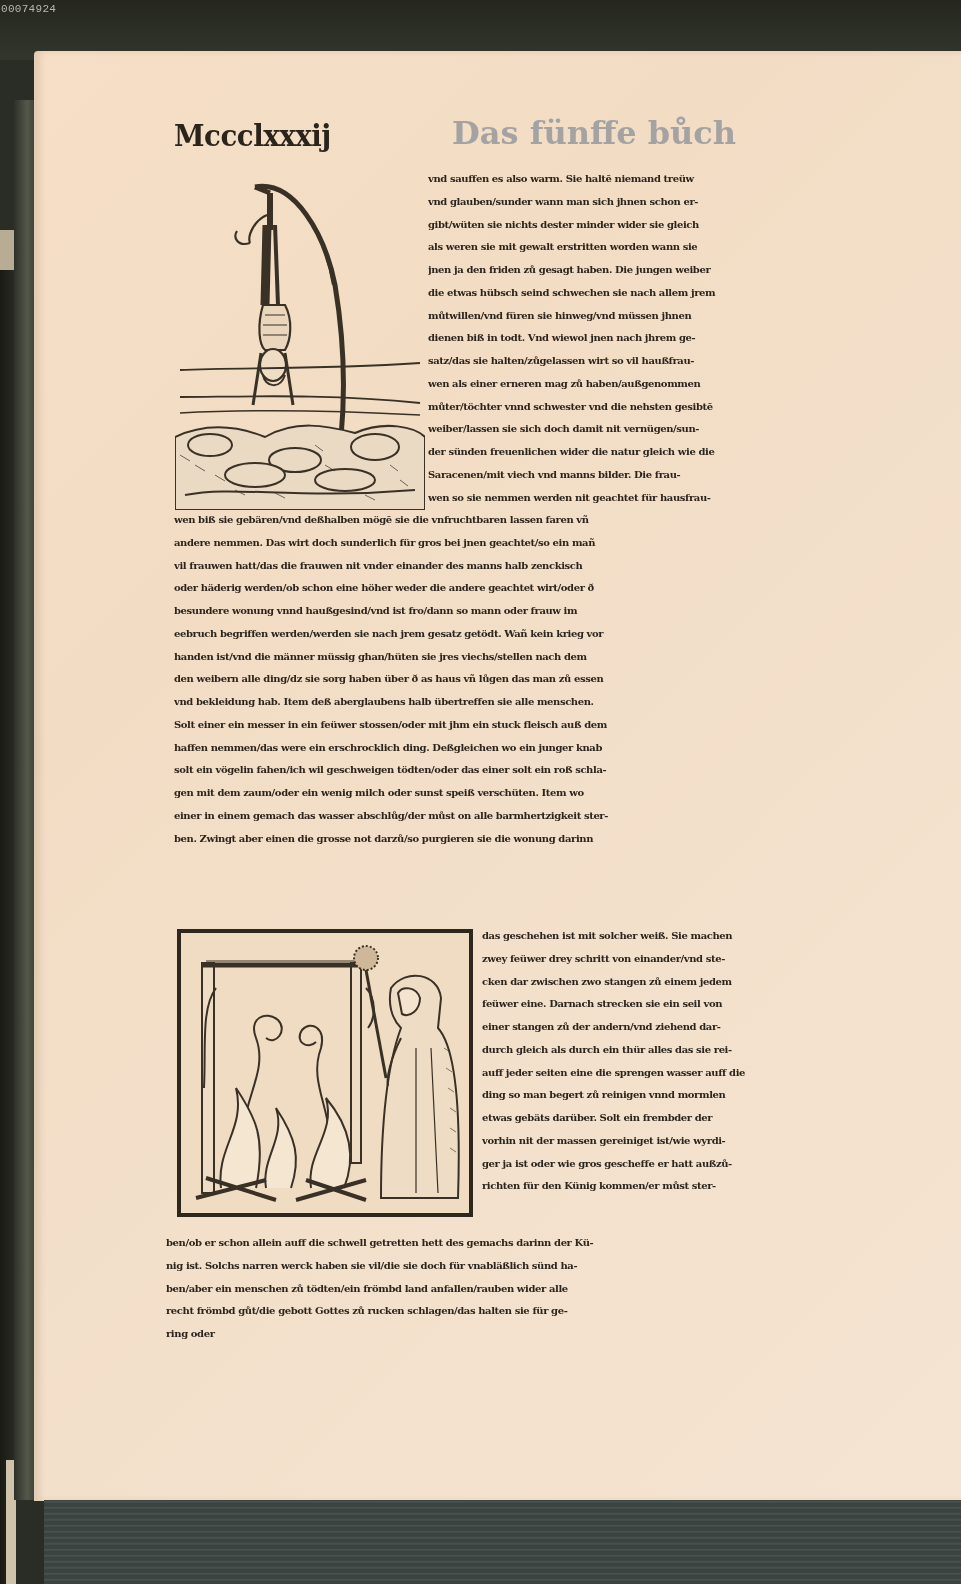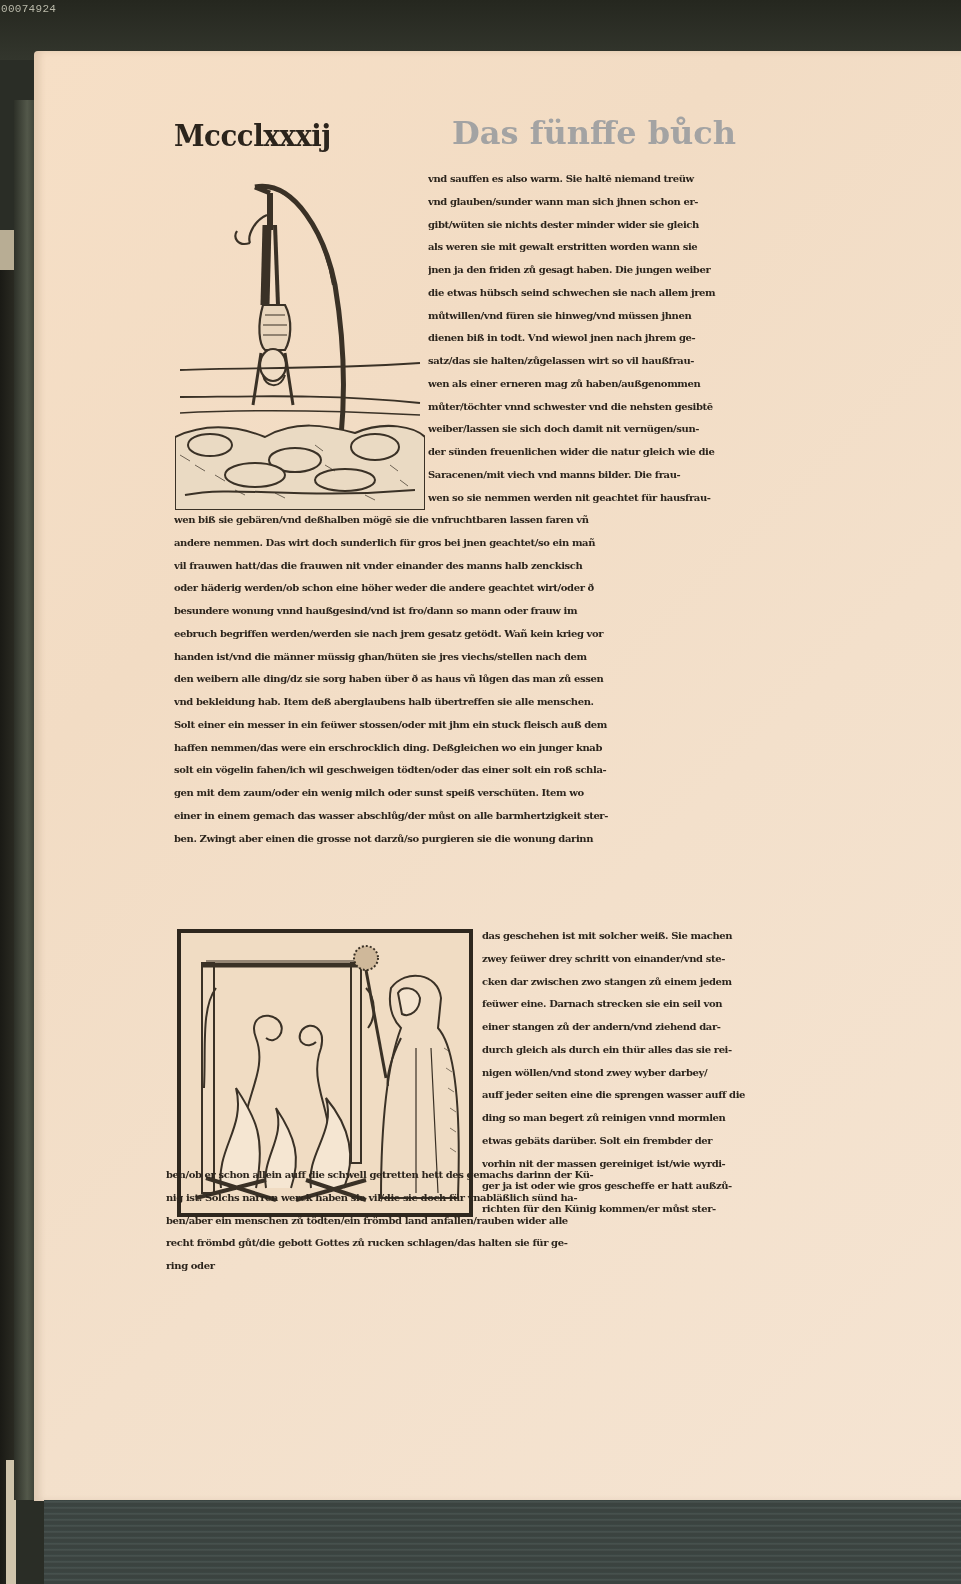--- a/index.html
+++ b/index.html
@@ -191,28 +191,27 @@
   </svg>
 </div>
 
 <div class="text-block" style="left:482px;top:925px;width:430px;">
   <div class="line">das geschehen ist mit solcher weiß. Sie machen</div>
   <div class="line">zwey feüwer drey schritt von einander/vnd ste-</div>
   <div class="line">cken dar zwischen zwo stangen zů einem jedem</div>
   <div class="line">feüwer eine. Darnach strecken sie ein seil von</div>
   <div class="line">einer stangen zů der andern/vnd ziehend dar-</div>
   <div class="line">durch gleich als durch ein thür alles das sie rei-</div>
-  <div class="line">nigen wöllen/vnd stond zwey wyber darbey/</div>
   <div class="line">auff jeder seiten eine die sprengen wasser auff die</div>
   <div class="line">ding so man begert zů reinigen vnnd mormlen</div>
   <div class="line">etwas gebäts darüber. Solt ein frembder der</div>
   <div class="line">vorhin nit der massen gereiniget ist/wie wyrdi-</div>
   <div class="line">ger ja ist oder wie gros gescheffe er hatt außzů-</div>
   <div class="line">richten für den Künig kommen/er můst ster-</div>
 </div>
 
-<div class="text-block" style="left:166px;top:1164px;width:748px;">
+<div class="text-block" style="left:166px;top:1232px;width:748px;">
   <div class="line">ben/ob er schon allein auff die schwell getretten hett des gemachs darinn der Kü-</div>
   <div class="line">nig ist. Solchs narren werck haben sie vil/die sie doch für vnabläßlich sünd ha-</div>
   <div class="line">ben/aber ein menschen zů tödten/ein frömbd land anfallen/rauben wider alle</div>
   <div class="line">recht frömbd gůt/die gebott Gottes zů rucken schlagen/das halten sie für ge-</div>
   <div class="line right">ring oder</div>
 </div>
 
 </body></html>

